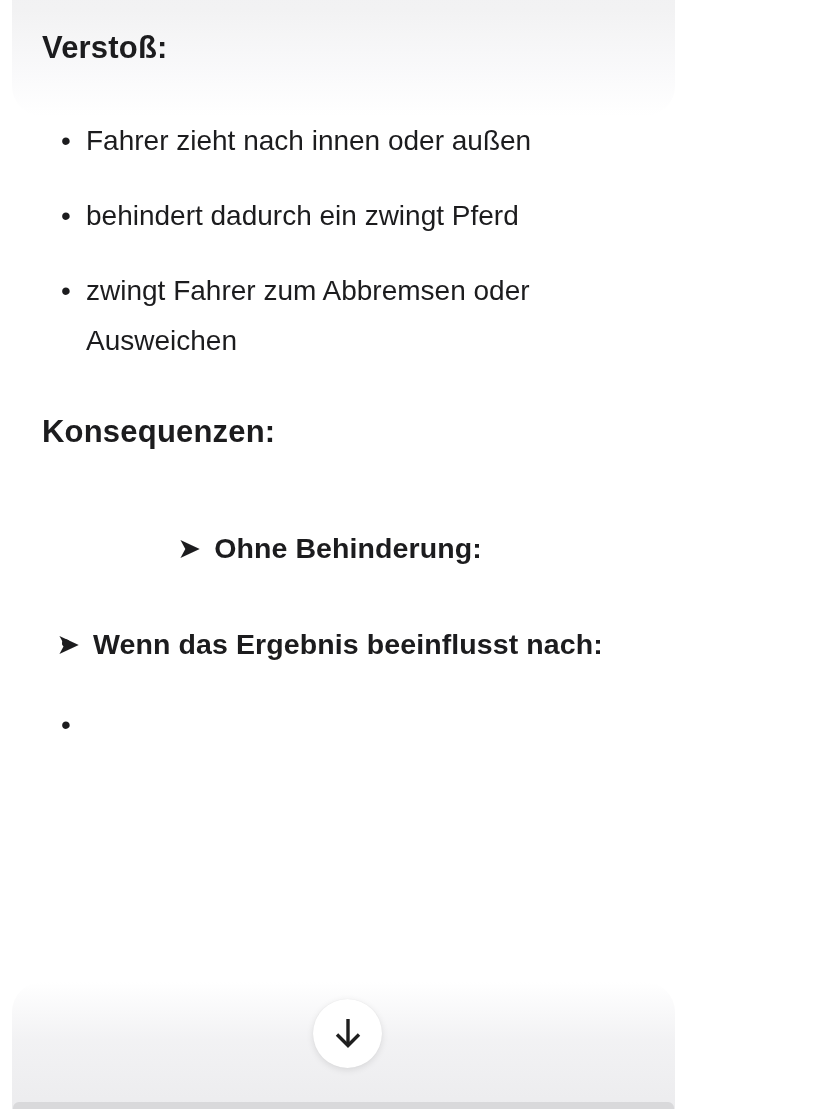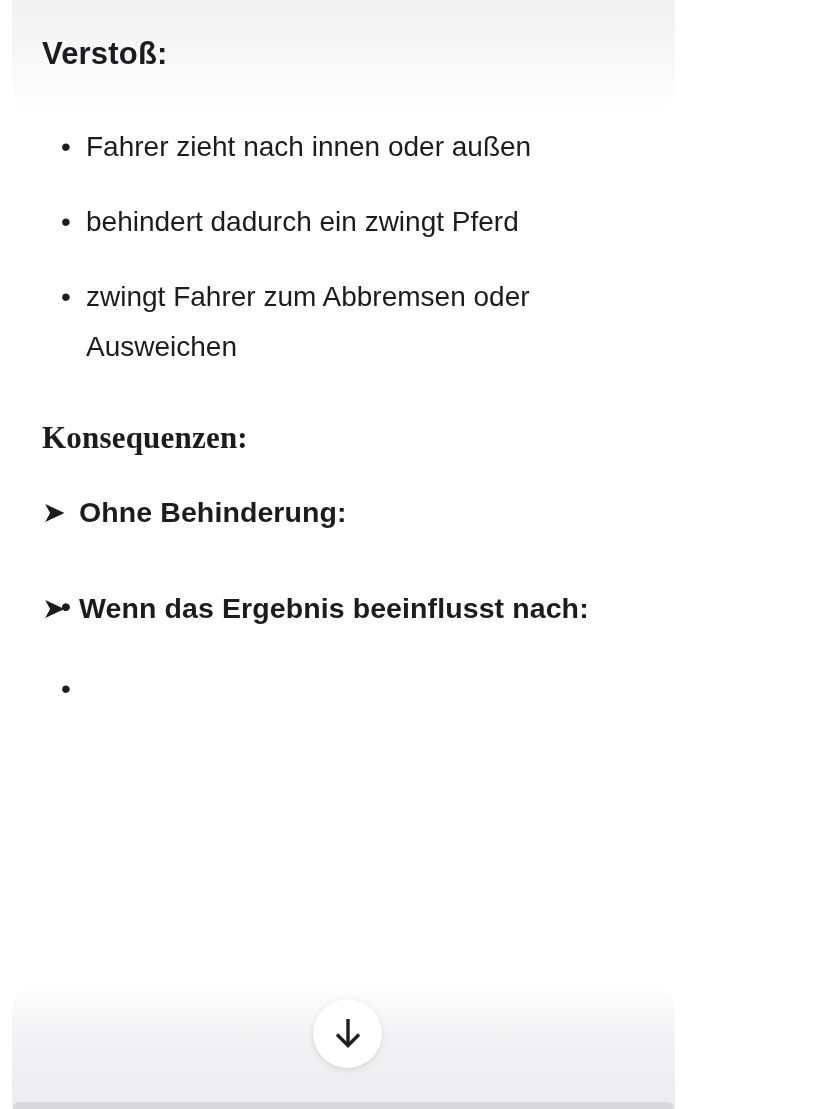--- a/index.html
+++ b/index.html
@@ -31,46 +31,47 @@
     background:linear-gradient(to bottom,rgba(243,243,245,0) 0%,rgba(240,240,242,0.85) 45%,#ececee 100%);
     z-index:0;
   }
   .band-edge{
     position:absolute;left:13px;top:1102px;width:661px;height:7px;
     background:var(--edge);
     border-radius:6px 6px 0 0;
     z-index:0;
   }
   .content{
-    position:absolute;left:0;top:18px;width:675px;
+    position:absolute;left:0;top:12px;width:675px;
     padding:14px 28px 0 42px;
     z-index:1;
   }
   h1{
     font-size:31px;line-height:44px;font-weight:700;letter-spacing:0.2px;
   }
   .h1-verstoss{margin-bottom:46px;}
-  .h1-konsequenzen{margin-bottom:26px;font-family:Liberation Serif, serif;}
+  .h1-konsequenzen{margin-bottom:68px;}
   ul.bullets{list-style:none;margin-bottom:44px;}
   ul.bullets li{
     position:relative;
     padding-left:44px;
     font-size:28px;line-height:50px;
     max-width:605px;
   }
   ul.bullets li + li{margin-top:25px;}
   .marker{
     position:absolute;left:19px;top:0;
     font-size:28px;line-height:50px;
   }
   .sub-title{
     font-size:28.5px;line-height:52px;font-weight:700;
     max-width:575px;
     margin-bottom:44px;
     letter-spacing:0.1px;
+    text-align:center;
   }
   .arrow{
     font-weight:400;
     margin-right:13px;
   }
   .bullet-line{
     position:relative;
     padding-left:44px;
     font-size:28px;line-height:50px;
     max-width:605px;

